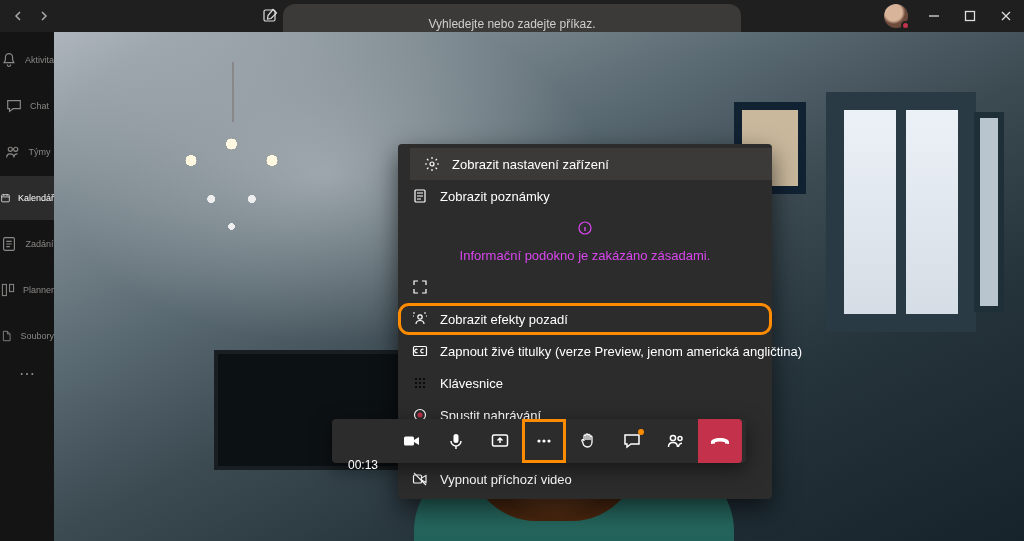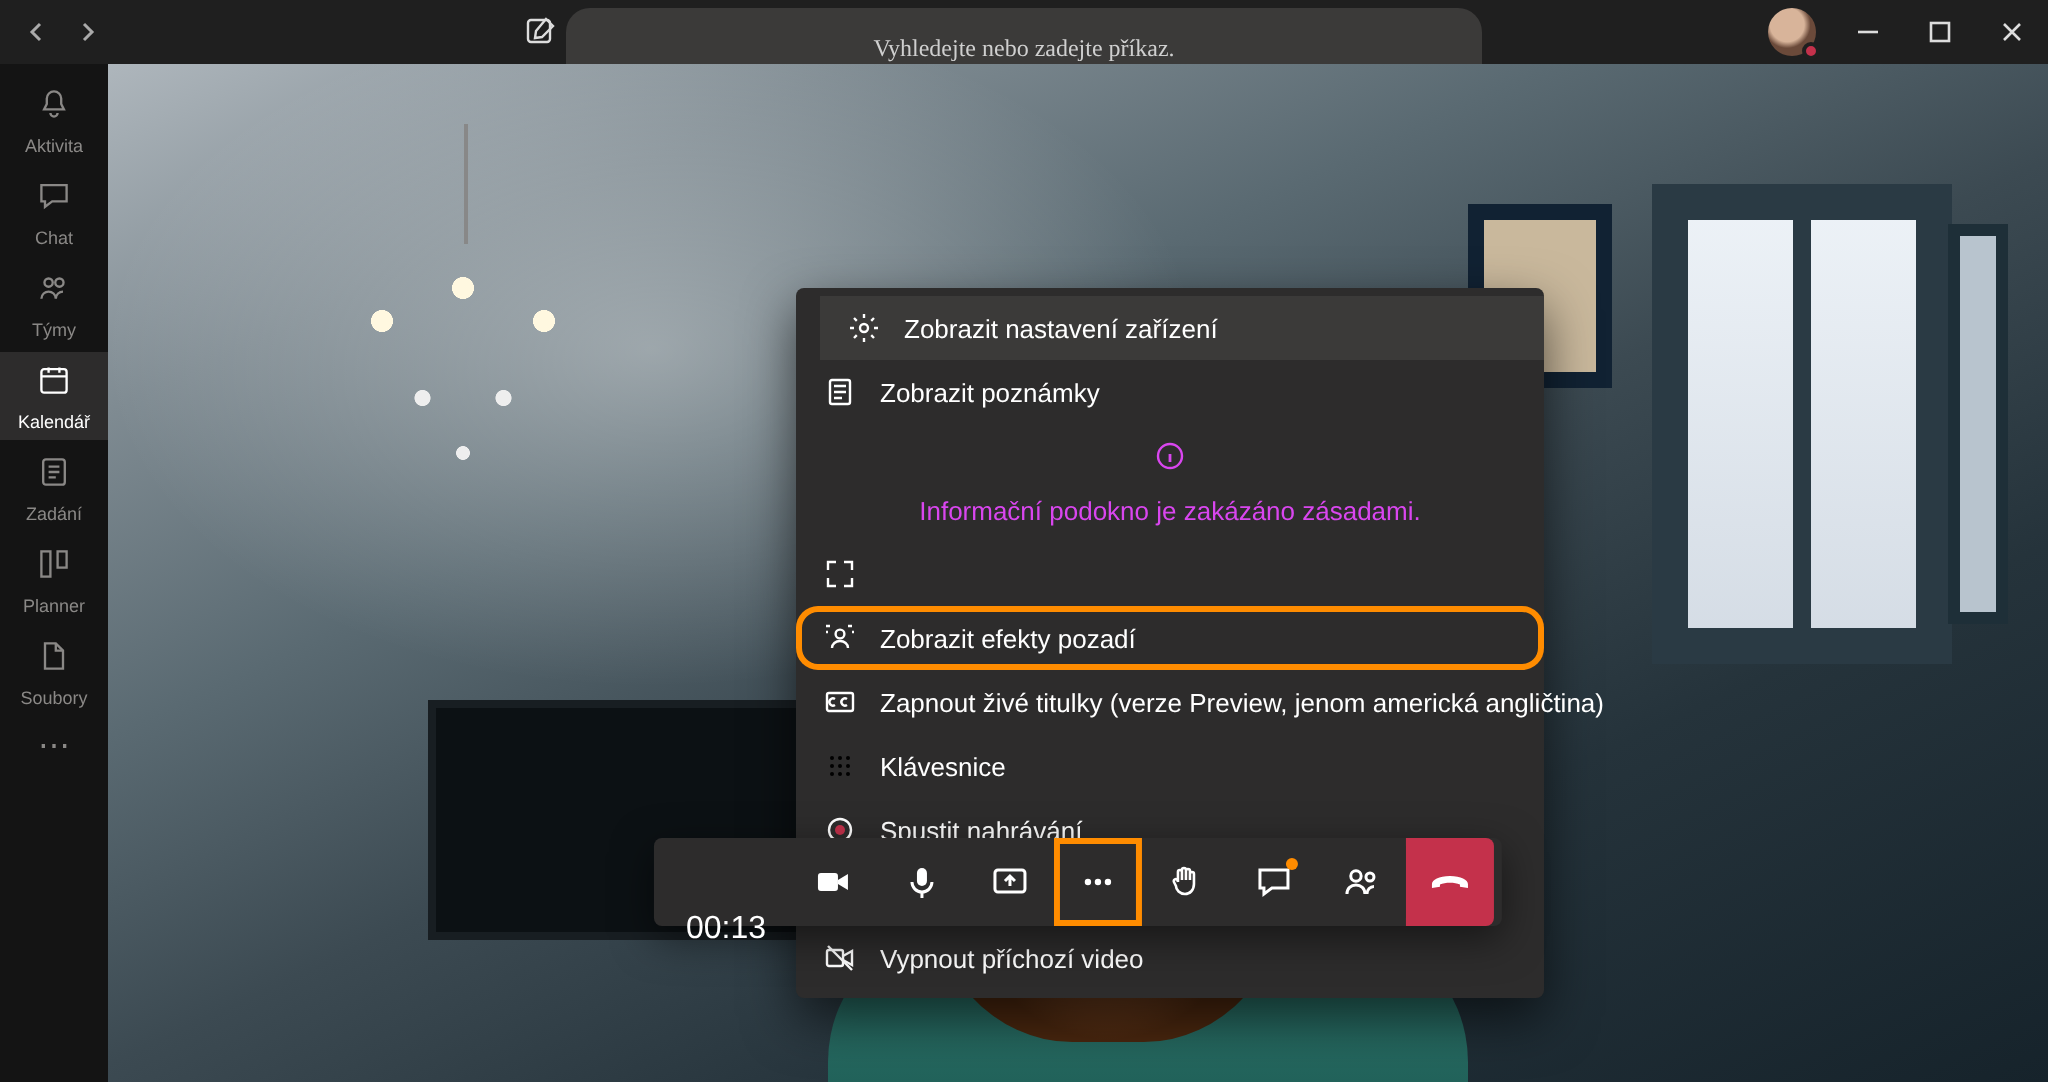--- a/index.html
+++ b/index.html
@@ -16,21 +16,21 @@
     width:24px; height:24px; display:flex; align-items:center; justify-content:center;
     color:#aaa; cursor:pointer;
   }
   .titlebar .compose {
     width:28px; height:28px; margin-left:200px;
     display:flex; align-items:center; justify-content:center; color:#ddd; cursor:pointer;
   }
   .titlebar .searchbar {
     position:absolute; left:283px; top:4px; width:458px; height:40px;
     background:#3b3a39; border-radius:12px; display:flex; align-items:center;
-    justify-content:center; color:#cfcfcf; font-size:12px; cursor:text;font-family:Liberation Serif, serif;
+    justify-content:center; color:#cfcfcf; font-size:12px; cursor:text;
   }
   .titlebar .win-controls { position:absolute; right:0; top:0; height:32px; display:flex; }
   .titlebar .win-controls .btn {
     width:36px; height:32px; display:flex; align-items:center; justify-content:center;
     color:#ddd; cursor:pointer;
   }
   .titlebar .avatar {
     position:absolute; right:116px; top:4px; width:24px; height:24px; border-radius:50%;
     background: radial-gradient(circle at 40% 35%, #d8b49a 0 40%, #6b4a3a 55% 100%);
   }
@@ -39,21 +39,21 @@
     background:#c4314b; border:2px solid #1f1f1f;
   }
 
   
   .rail {
     position:absolute; left:0; top:32px; bottom:0; width:54px;
     background:#141414; display:flex; flex-direction:column; align-items:center;
     padding-top:6px; gap:2px;
   }
   .rail .item {
-    width:54px; height:44px; display:flex; flex-direction:column; align-items:center;
+    width:54px; height:44px; display:flex; align-items:center;
     justify-content:center; color:#8a8886; font-size:9px; gap:7px; cursor:pointer;
   }
   .rail .item.active { background:#2d2c2c; color:#fff; }
   .rail .item .ico { width:18px; height:18px; }
   .rail .spacer { flex:1; }
   .rail .more-dots { color:#8a8886; font-size:16px; line-height:6px; height:28px;
     display:flex; align-items:center; justify-content:center; width:54px; cursor:pointer; }
 
   
   .stage {
@@ -92,21 +92,21 @@
   .person .torso { position:absolute; left:0; bottom:0; width:320px; height:120px;
     background:linear-gradient(#2e756c,#1c5a52); border-radius:70px 70px 0 0; }
 
   
   .callbar {
     position:absolute; left:50%; transform:translateX(-50%); bottom:78px;
     height:44px; background:#2d2c2c; border-radius:4px;
     display:flex; align-items:center; padding:0 4px;
     box-shadow:0 6px 20px rgba(0,0,0,.5);
   }
-  .callbar .timer { color:#fff; font-size:16px; padding:0 12px;margin-top:48px; }
+  .callbar .timer { color:#fff; font-size:12px; padding:0 12px;margin-top:48px; }
   .callbar .cbtn {
     width:44px; height:44px; display:flex; align-items:center; justify-content:center;
     color:#fff; cursor:pointer; position:relative;
   }
   .callbar .cbtn.hangup { background:#c4314b; border-radius:0 4px 4px 0; }
   .callbar .cbtn.highlight { box-shadow: inset 0 0 0 3px #ff8c00; }
   .badge-dot { position:absolute; top:10px; right:10px; width:6px; height:6px;
     border-radius:50%; background:#ff8c00; }
 
   

